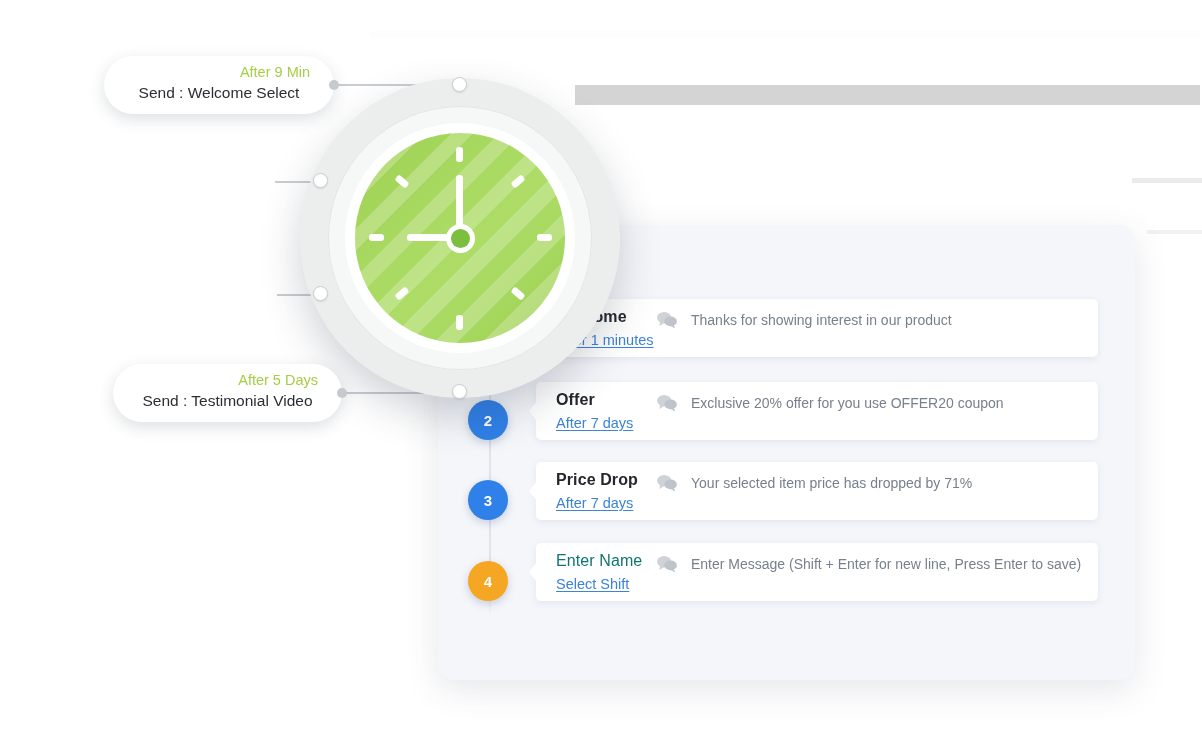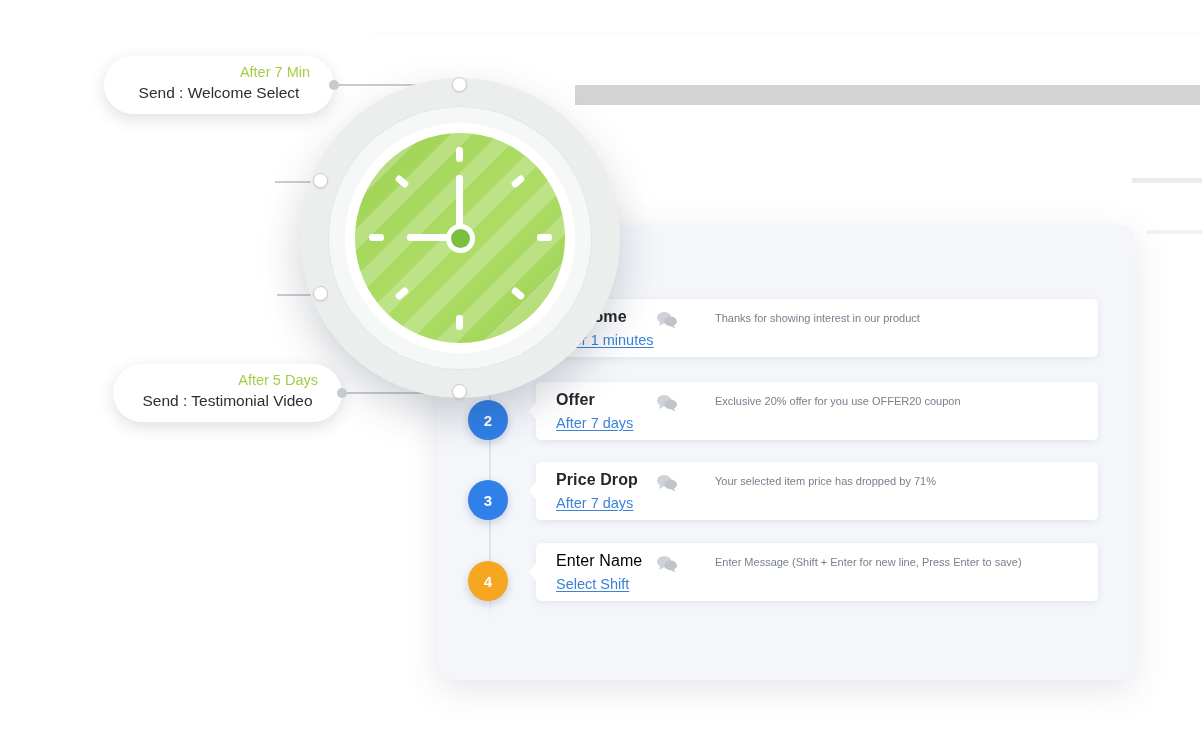--- a/index.html
+++ b/index.html
@@ -48,29 +48,29 @@
     content:"";position:absolute;left:-7px;top:19px;
     width:0;height:0;
     border-top:10px solid transparent;
     border-bottom:10px solid transparent;
     border-right:8px solid #ffffff;
   }
   .card-title{
     position:absolute;left:20px;top:9px;
     font-size:16px;font-weight:700;color:#24272c;letter-spacing:.1px;
   }
-  .card-title.placeholder{font-weight:400;color:#000000;}
+  .card-title.placeholder{font-weight:400;color:#0f766e;}
   .card-link{
     position:absolute;left:20px;top:33px;
     font-size:14.5px;color:#3b82d8;text-decoration:underline;
     text-underline-offset:2px;cursor:pointer;
   }
   .card-msg{
     position:absolute;left:155px;top:13px;
-    font-size:11px;color:#77808c;white-space:nowrap;margin-left:24px;
+    font-size:14px;color:#77808c;white-space:nowrap;
   }
   .chat-icon{position:absolute;left:120px;top:12px;width:22px;height:18px;}
 
   
   .clock-wrap{position:absolute;left:300px;top:78px;width:320px;height:320px;}
   .clock-outer{
     position:absolute;inset:0;border-radius:50%;
     background:#eceeee;
     box-shadow:0 18px 42px rgba(40,50,70,.22);
   }
@@ -231,21 +231,21 @@
       <div class="hub"></div>
     </div>
 
     <div class="knob" style="left:152px;top:-1px;"></div>
     <div class="knob" style="left:13px;top:95px;"></div>
     <div class="knob" style="left:13px;top:208px;"></div>
     <div class="knob" style="left:152px;top:306px;"></div>
   </div>
 
   <div class="pill" style="left:104px;top:56px;width:230px;height:58px;">
-    <div class="when">After 7 Min</div>
+    <div class="when">After 9 Min</div>
     <div class="what">Send : Welcome Select</div>
     <div class="dot"></div>
   </div>
 
 
 
   <div class="pill" style="left:113px;top:364px;width:229px;height:58px;">
     <div class="when">After 5 Days</div>
     <div class="what">Send : Testimonial Video</div>
     <div class="dot"></div>

